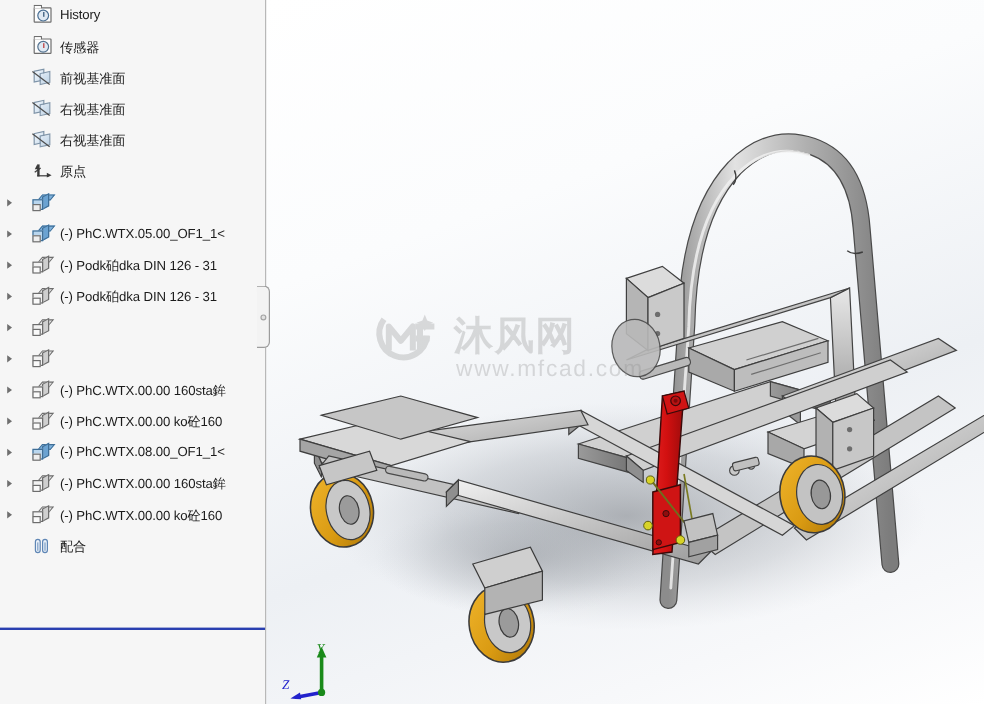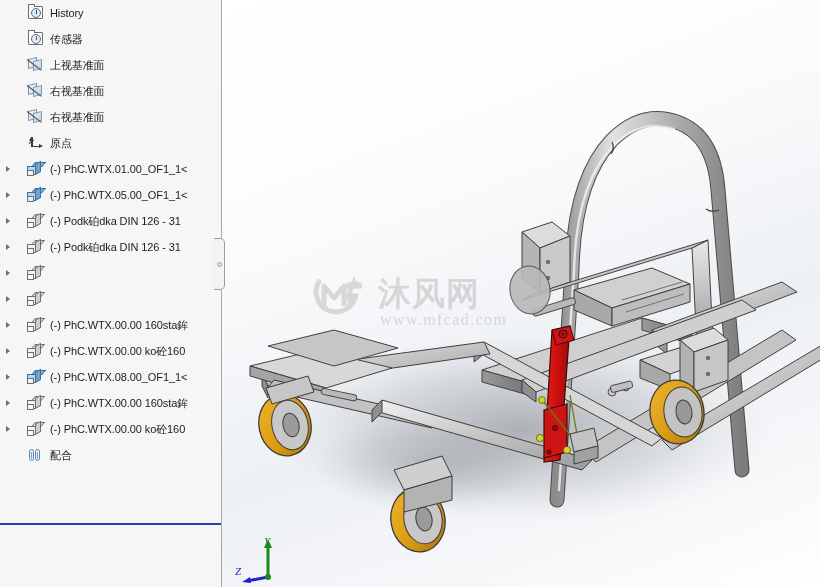--- a/index.html
+++ b/index.html
@@ -240,36 +240,36 @@
     left: 222px; top: 0;
     width: 598px; height: 587px;
     background: linear-gradient(160deg, #ffffff 0%, #fbfcfd 30%, #edf0f4 62%, #f7f8fa 85%, #ffffff 100%);
     overflow: hidden;
   }
   #model-svg { position:absolute; left:0; top:0; }
 
   
   #watermark {
     position: absolute;
-    left: 88px; top: 272px;
+    left: 88px; top: 258px;
     width: 210px; height: 66px;
     opacity: 0.30;
     pointer-events: none;
   }
   #watermark .wm-text {
     position: absolute; left: 68px; top: 0px;
     font-size: 33px; color: #8f8f8f;
     font-family: "DejaVu Sans", sans-serif;
     letter-spacing: 1px;
     font-weight: bold;
   }
   #watermark .wm-url {
     position: absolute; left: 70px; top: 39px;
-    font-size: 16px; color: #8f8f8f;
-    font-family: Liberation Serif, serif;
+    font-size: 19px; color: #8f8f8f;
+    font-family: Liberation Sans, sans-serif;
     letter-spacing: 1.4px;
   }
 
   
   #triad { position:absolute; left: 12px; top: 537px; width: 60px; height: 46px; }
   #triad .lbl { position:absolute; font-size:11px; font-family:"Liberation Serif", serif; font-style: italic;}
 </style>
 </head>
 <body>
 
@@ -304,21 +304,21 @@
         <div class="tree-row">
           <span class="twisty"></span>
           <span class="t-indent"></span>
           <span class="icon-box">
             <span class="ic-plane">
               <span class="p1"></span>
               <span class="p2"></span>
               <span class="diag"></span>
             </span>
           </span>
-          <span class="tree-label">上视基准面</span>
+          <span class="tree-label">前视基准面</span>
         </div>
         <div class="tree-row">
           <span class="twisty"></span>
           <span class="t-indent"></span>
           <span class="icon-box">
             <span class="ic-plane">
               <span class="p1"></span>
               <span class="p2"></span>
               <span class="diag"></span>
             </span>
@@ -355,21 +355,20 @@
           <span class="twisty has"></span>
           <span class="t-indent"></span>
           <span class="icon-box">
             <span class="ic-asm">
               <span class="cube-top"></span>
               <span class="cube-s"></span>
               <span class="cube-f"></span>
               <span class="tab"></span>
             </span>
           </span>
-          <span class="tree-label">(-) PhC.WTX.01.00_OF1_1&lt;</span>
         </div>
         <div class="tree-row">
           <span class="twisty has"></span>
           <span class="t-indent"></span>
           <span class="icon-box">
             <span class="ic-asm">
               <span class="cube-top"></span>
               <span class="cube-s"></span>
               <span class="cube-f"></span>
               <span class="tab"></span>

